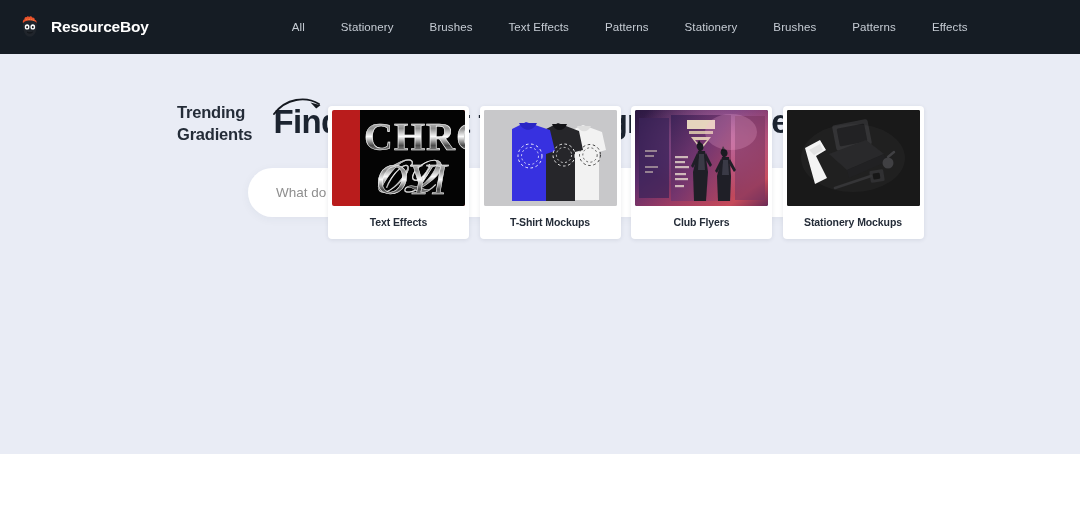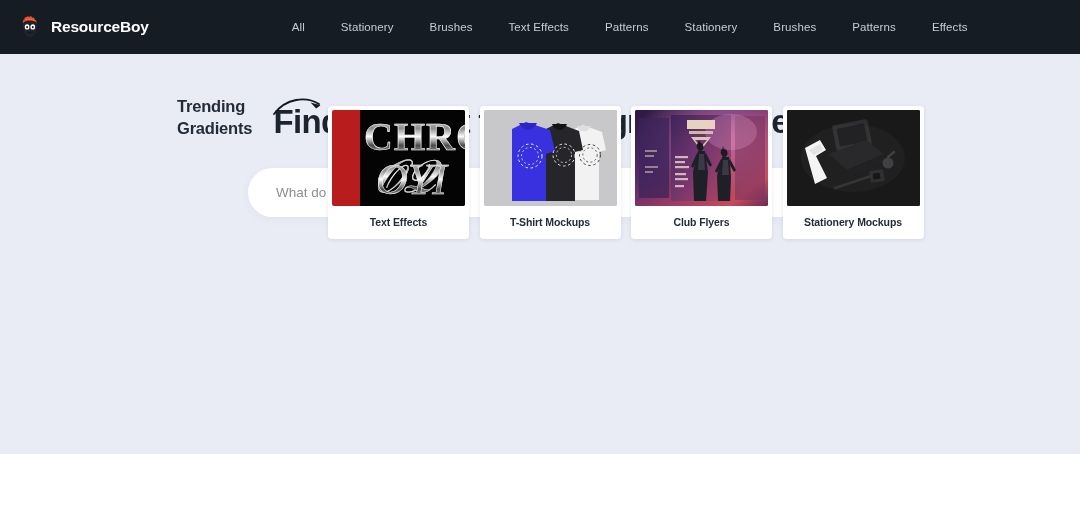--- a/index.html
+++ b/index.html
@@ -100,21 +100,21 @@
     border: none;
     cursor: pointer;
     display: flex;
     align-items: center;
     justify-content: center;
     flex: 0 0 39px;
   }
   .trending-label-box {
     position: absolute;
     left: 177px;
-    top: 42px;
+    top: 48px;
     width: 110px;
   }
   .trending-label {
     font-size: 16.5px;
     font-weight: bold;
     color: #242C38;
     line-height: 1.32;
     letter-spacing: -0.2px;
   }
   .arrow-svg {

